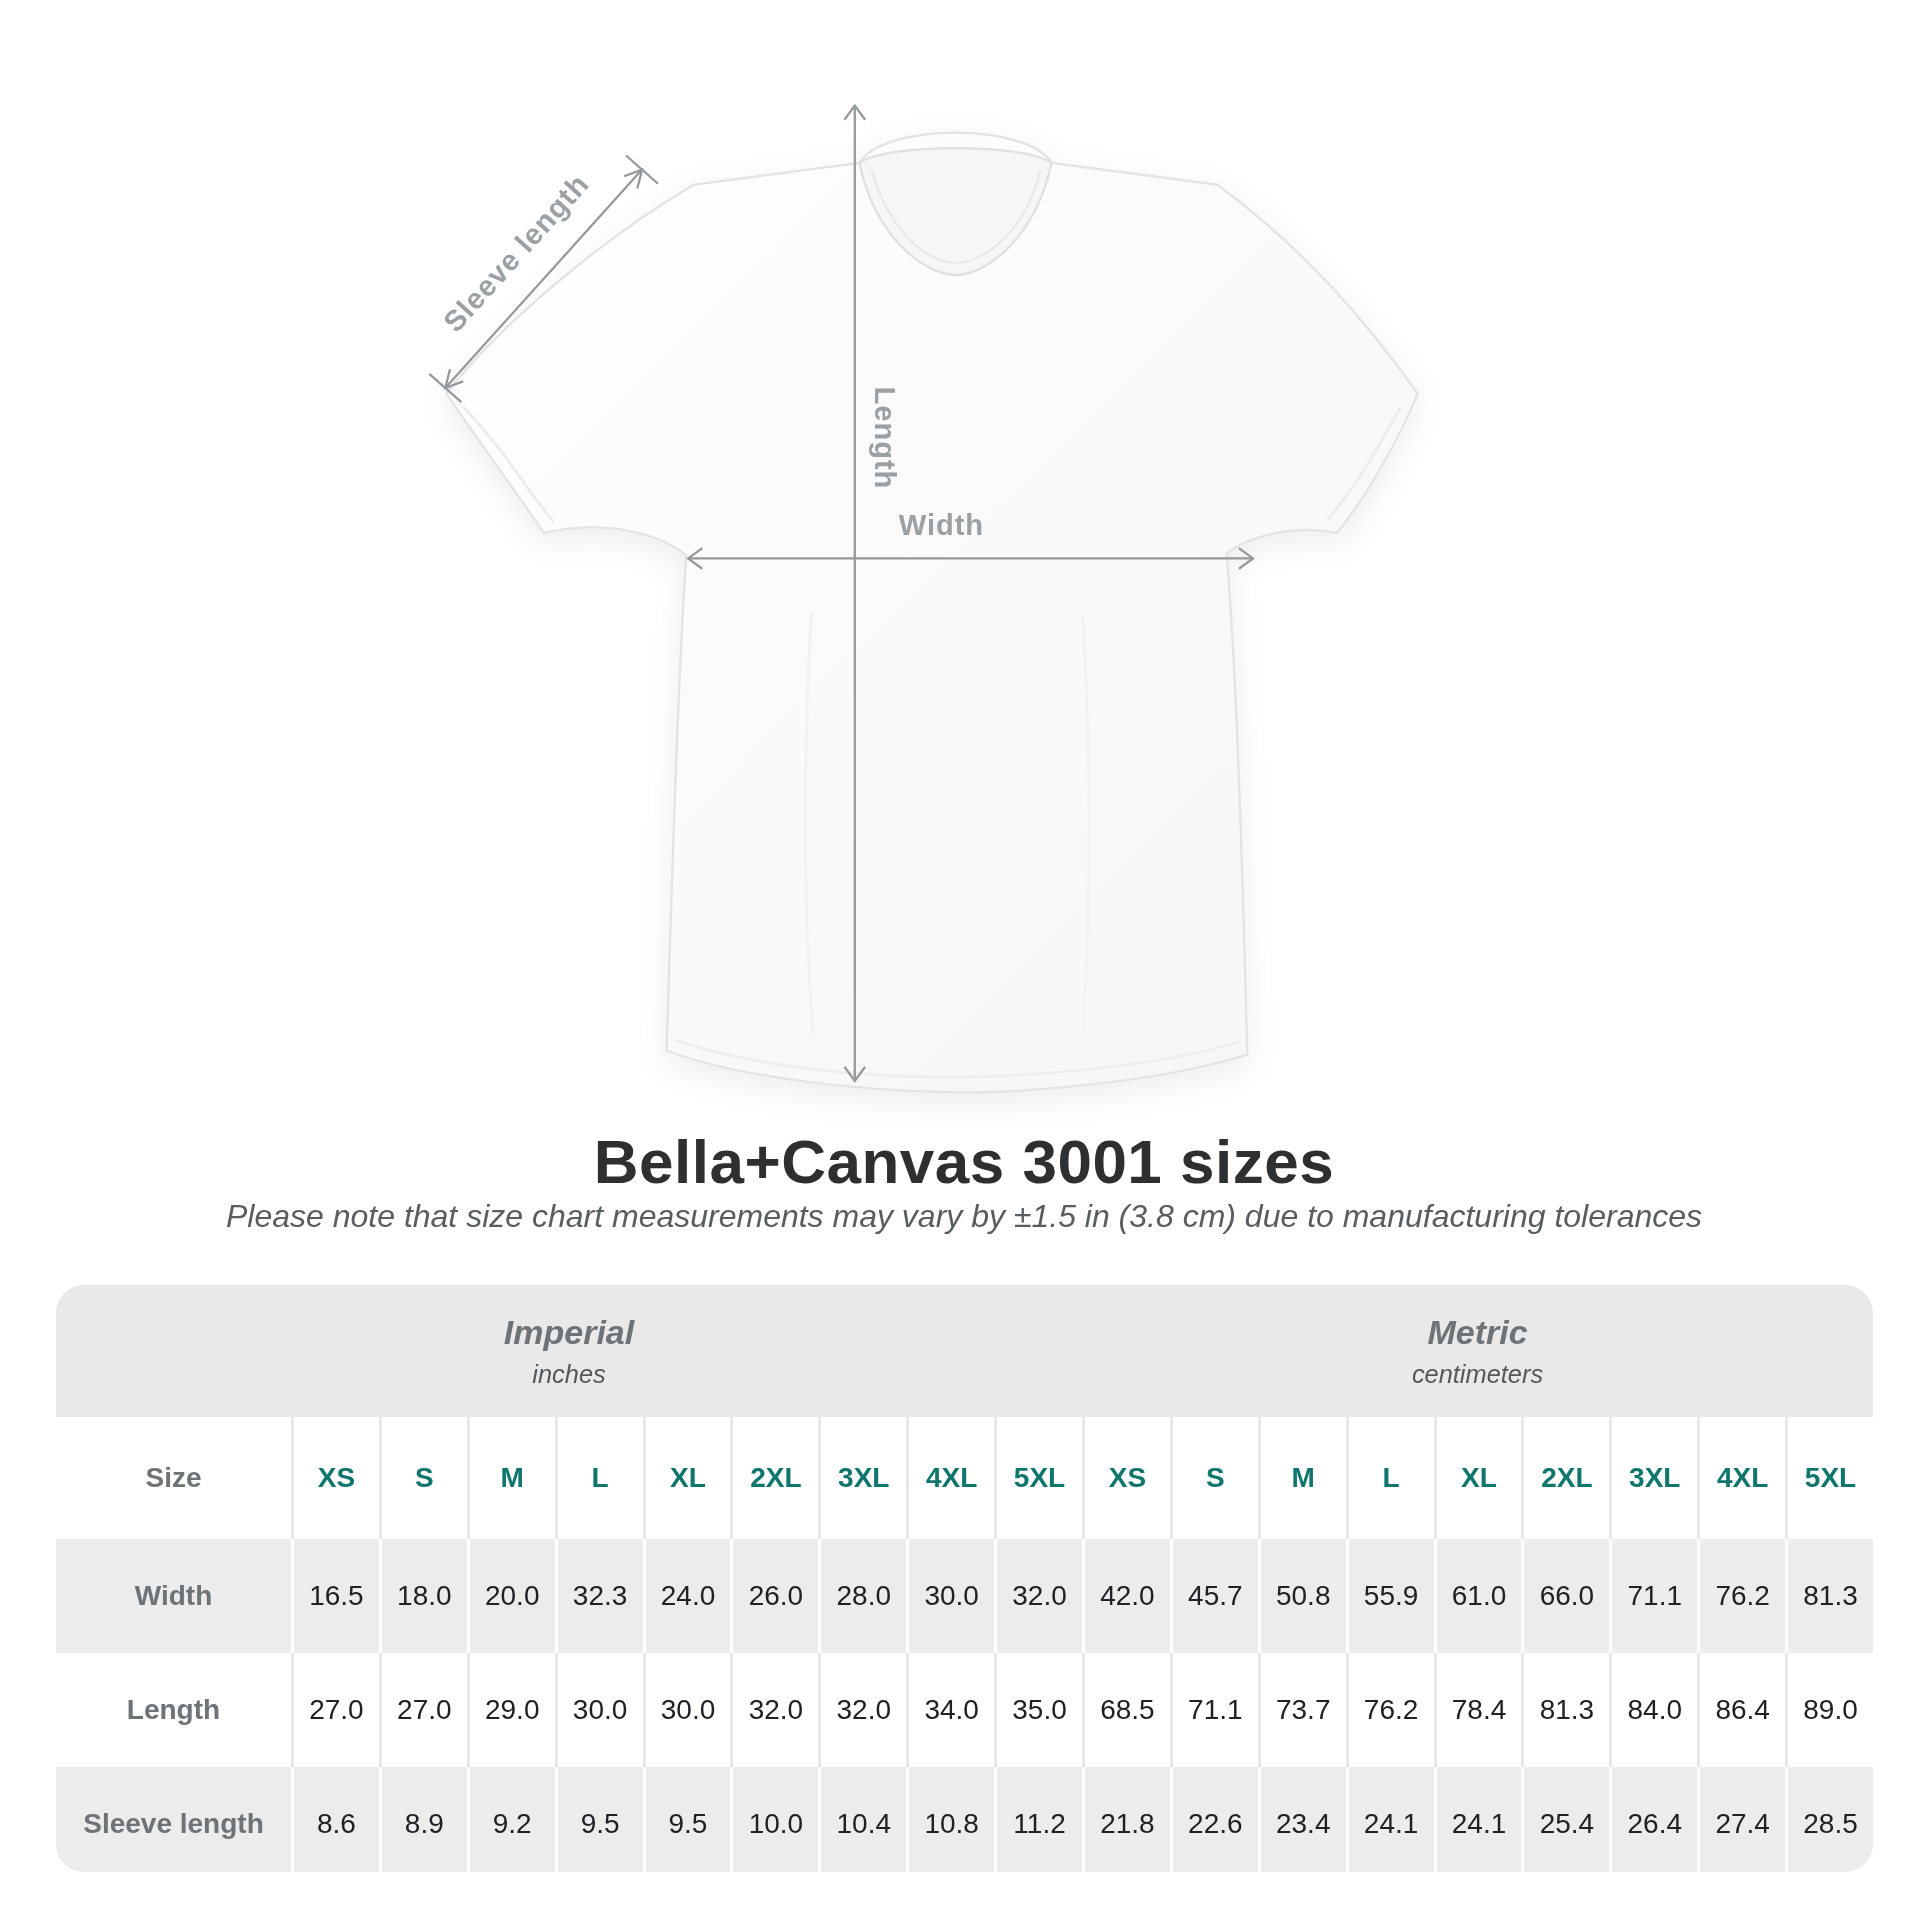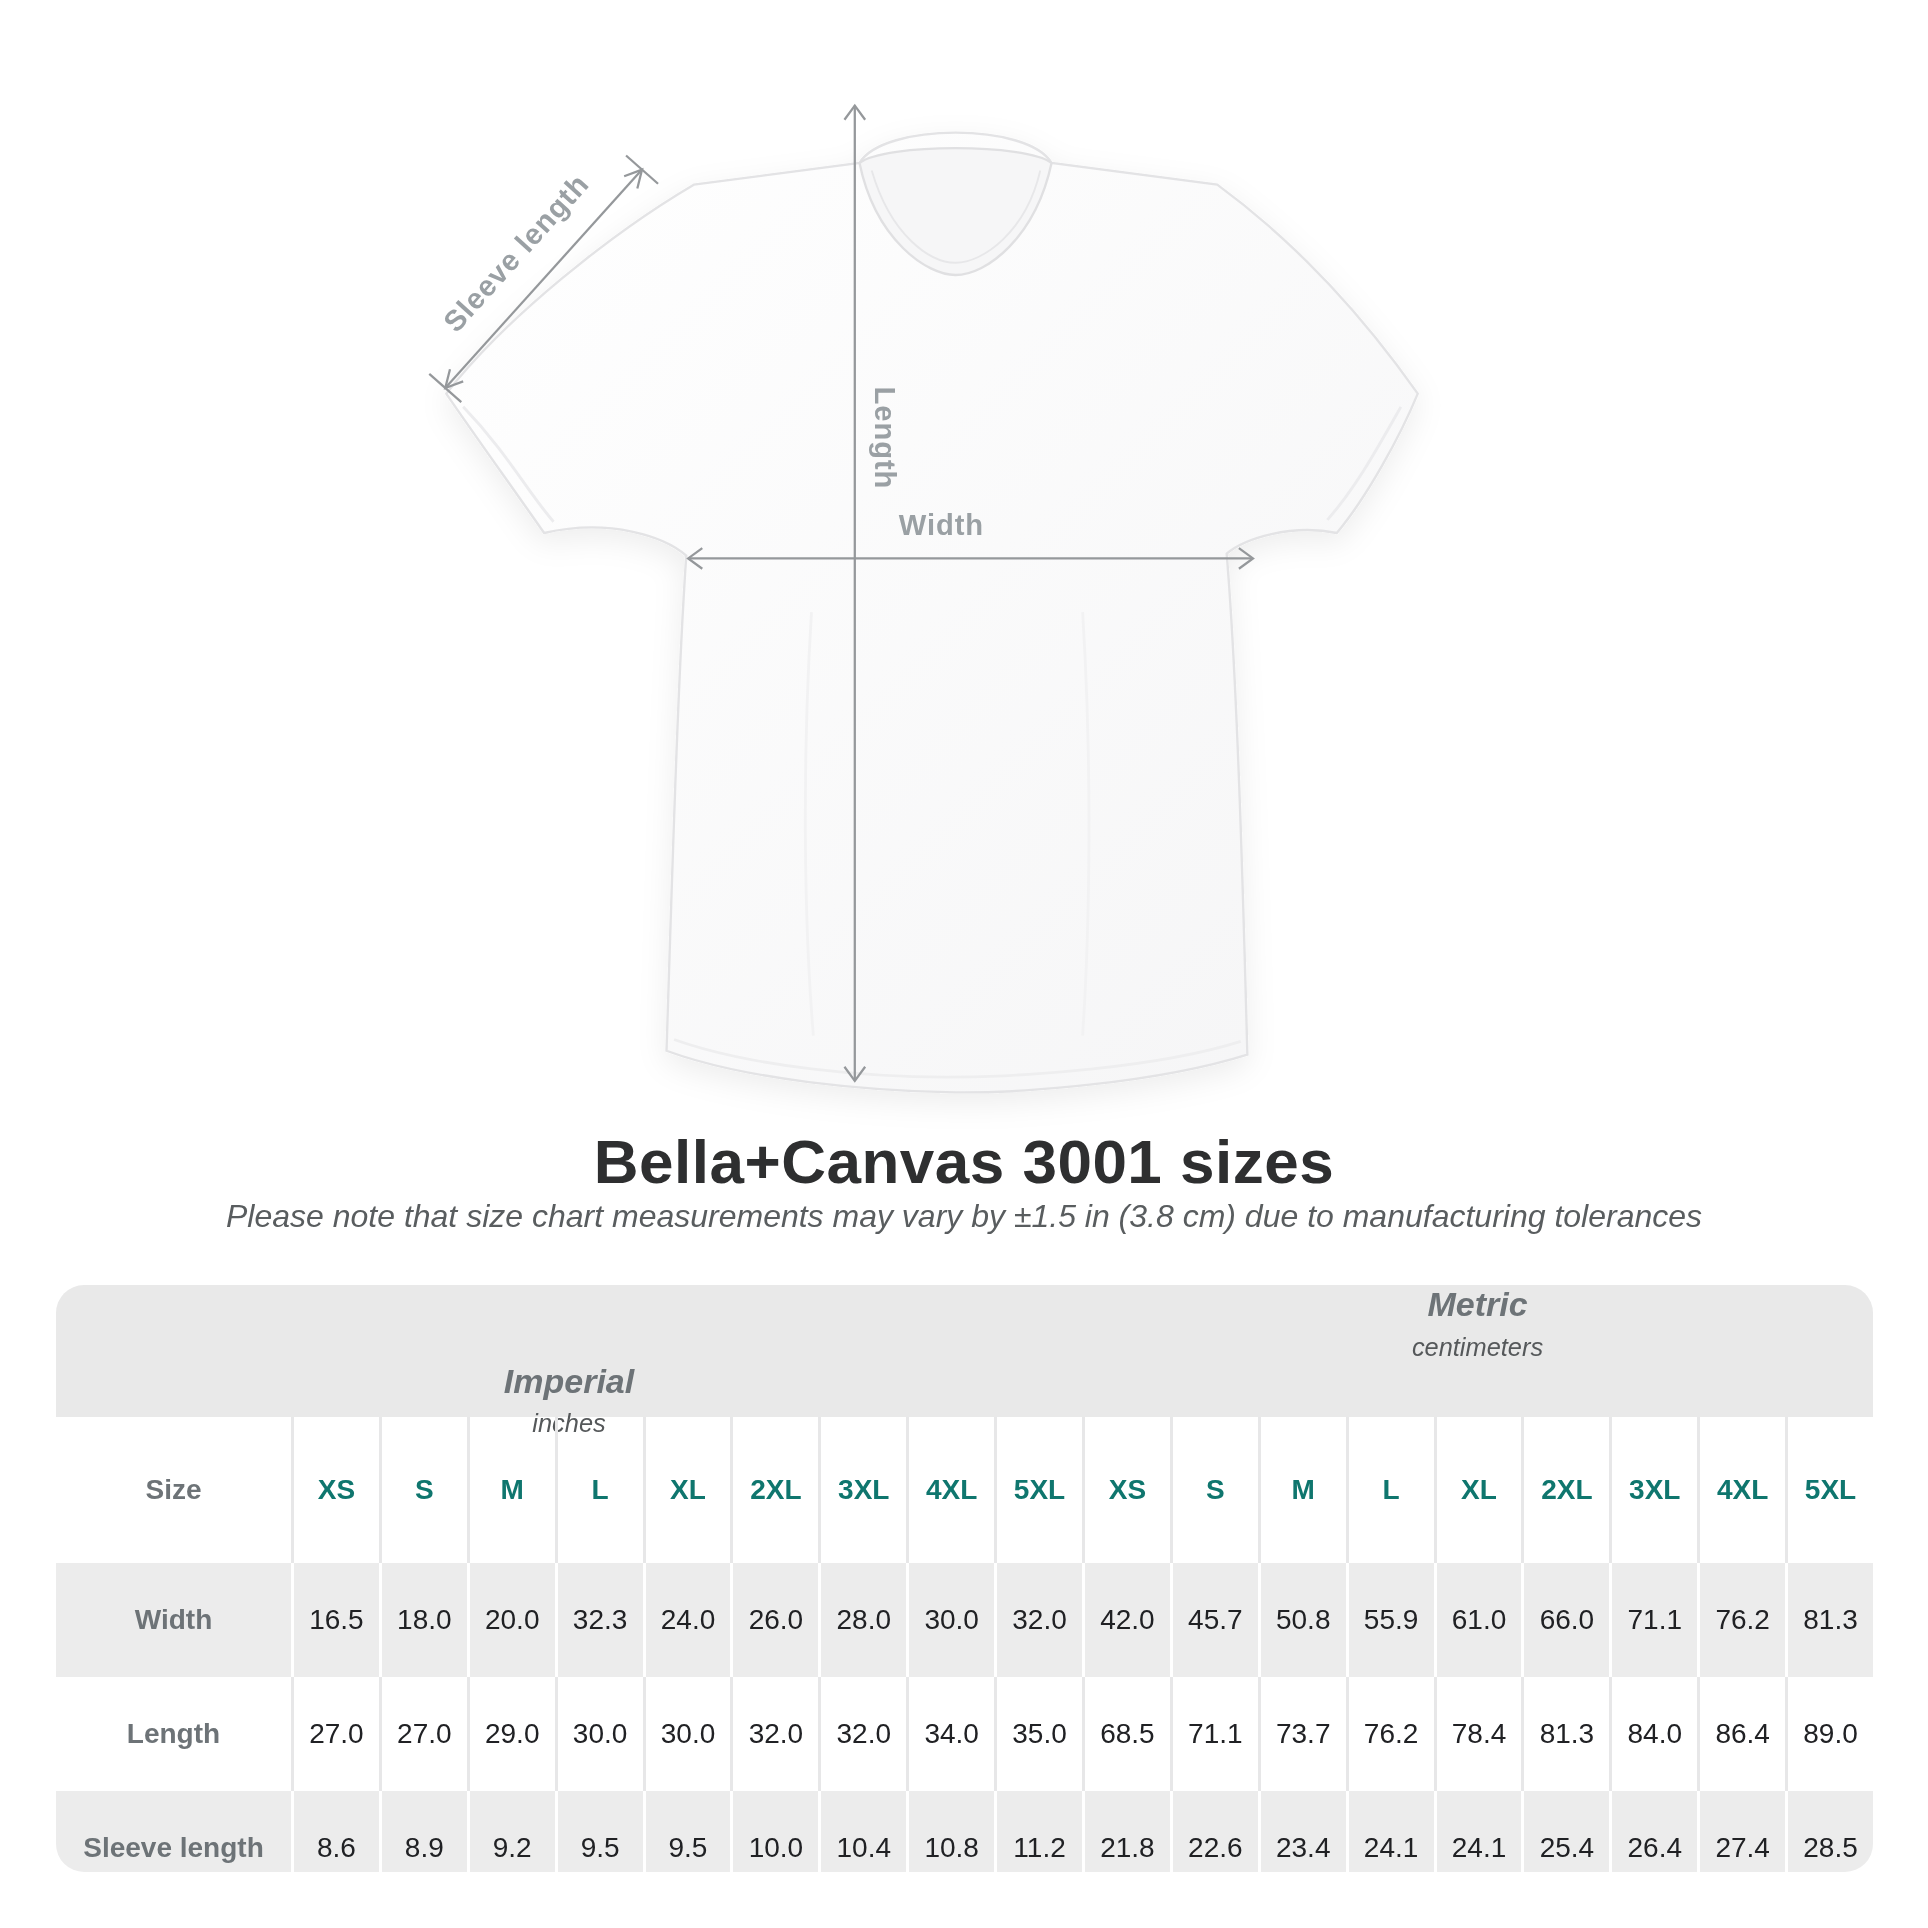--- a/index.html
+++ b/index.html
@@ -34,21 +34,21 @@
     height:132px;background:#e9e9e9;
     display:grid;grid-template-columns:235px repeat(18,1fr);
   }
   .band-section{display:flex;flex-direction:column;align-items:center;justify-content:center;gap:8.5px;}
   .band-imp{grid-column:1/11;}
   .band-met{grid-column:11/20;}
   .band-system{font-size:34px;font-weight:700;font-style:italic;color:#6d7377;}
   .band-unit{font-size:25.4px;font-style:italic;color:#55585a;}
 
   .t-row{display:grid;grid-template-columns:235px repeat(18,1fr);height:114px;}
-  .t-row.r-head{height:146px;}
+  .t-row.r-head{height:122px;}
   .r-light{background:#ffffff;}
   .r-shade{background:#ececec;}
   .cell{
     display:flex;align-items:center;justify-content:center;
     font-size:28px;color:#202124;
   }
   .t-row .cell + .cell{border-left:3.8px solid;}
   .r-light .cell + .cell{border-color:#e7e7e8;}
   .r-shade .cell + .cell{border-color:#ffffff;}
   .cell.wide{border-left-width:8.5px;}
@@ -135,27 +135,27 @@
   </svg>
 </div>
 
 <div class="title-block">
   <h1 class="chart-title">Bella+Canvas 3001 sizes</h1>
   <p class="chart-note">Please note that size chart measurements may vary by ±1.5 in (3.8 cm) due to manufacturing tolerances</p>
 </div>
 
 <div class="size-table">
   <div class="band">
+    <div class="band-section band-imp">
+      <div class="band-system">Imperial</div>
+      <div class="band-unit">inches</div>
+    </div>
     <div class="band-section band-met">
       <div class="band-system">Metric</div>
       <div class="band-unit">centimeters</div>
-    </div>
-    <div class="band-section band-imp">
-      <div class="band-system">Imperial</div>
-      <div class="band-unit">inches</div>
     </div>
   </div>
   <div id="size-grid">
       <div class="t-row r-light r-head">
         <div class="cell lab">Size</div>
         <div class="cell">XS</div>
         <div class="cell">S</div>
         <div class="cell">M</div>
         <div class="cell">L</div>
         <div class="cell">XL</div>

